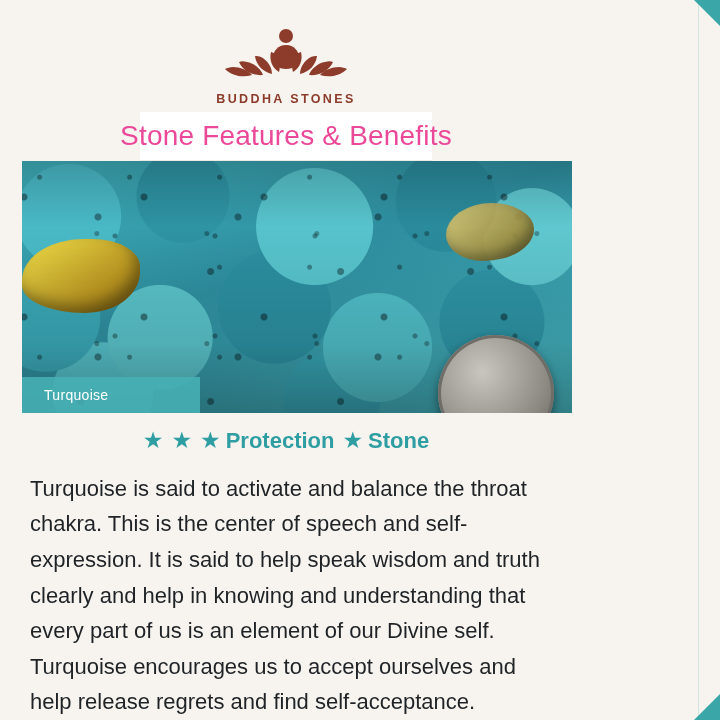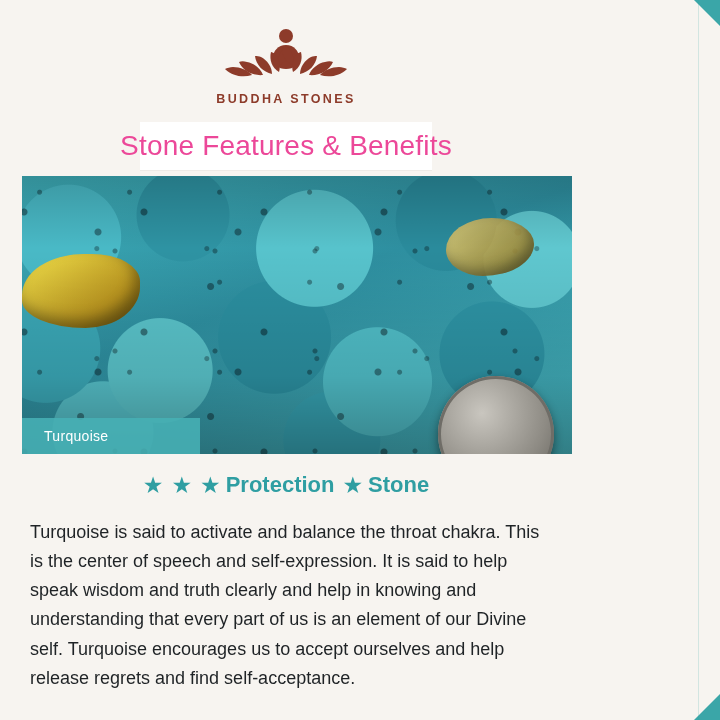--- a/index.html
+++ b/index.html
@@ -218,21 +218,21 @@
     white-space: nowrap;
   }
 
   
   .desc-wrap {
     flex: 1;
     background: #f7f4f0;
     padding: 2px 30px 0 30px;
   }
   .desc {
-    font-size: 18px;
+    font-size: 22px;
     line-height: 1.62;
     color: #1f2326;
     text-align: left;
   }
 
   
   .rail {
     position: absolute;
     top: 0; bottom: 0;
     width: 1px;

